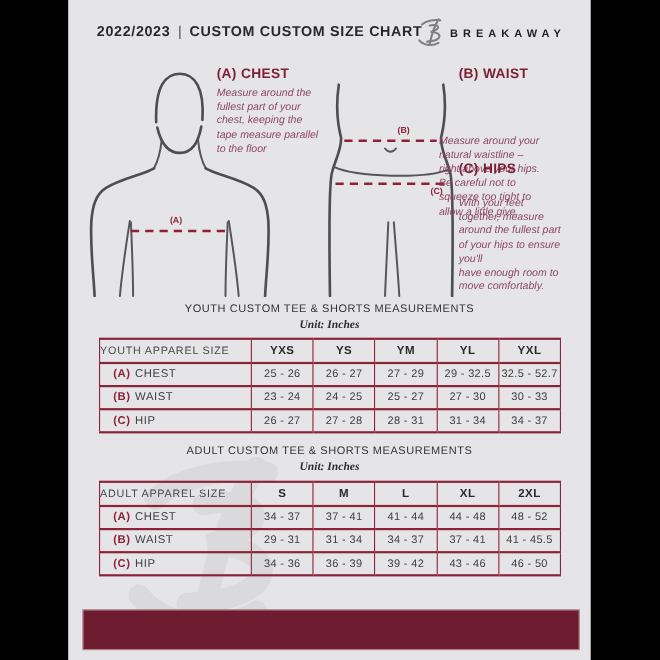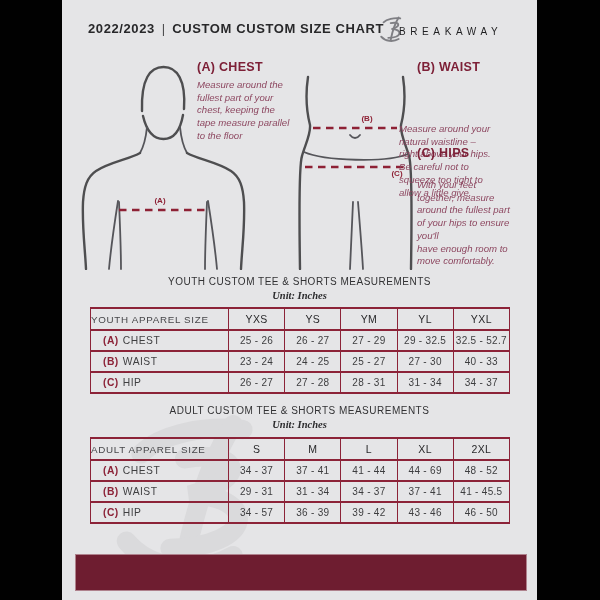--- a/index.html
+++ b/index.html
@@ -7,21 +7,21 @@
   .stage{position:relative;width:600px;height:600px;background:#010101;overflow:hidden;
          font-family:"Liberation Sans",sans-serif;}
   .page{position:absolute;left:62px;top:0;width:475px;height:600px;background:#e5e5e7;overflow:hidden;}
 
   
   .header-row{position:absolute;left:26px;top:21px;display:flex;align-items:center;z-index:1;}
   .season,.chart-title{font-size:13px;font-weight:bold;letter-spacing:0.6px;color:#28282a;text-align:right;}
   .sep{font-size:13px;color:#4a4a4c;padding:0 7px;font-weight:normal;}
   .logo-icon{position:absolute;left:316px;top:16px;z-index:1;}
   .logo-icon use{stroke:#7f7f84;stroke-width:2.4;fill:none;stroke-linecap:round;}
-  .brand{position:absolute;left:337px;top:26px;font-size:10px;font-weight:normal;
+  .brand{position:absolute;left:347px;top:26px;font-size:10px;font-weight:bold;
          letter-spacing:4.6px;color:#1f1f21;z-index:1;}
 
   
   .figures{position:absolute;left:0;top:55px;z-index:1;}
   .fig-line{fill:none;stroke:#4e4e50;stroke-width:2.4;stroke-linecap:round;}
   .fig-thin{fill:none;stroke:#55555a;stroke-width:1.8;stroke-linecap:round;}
   .dash{fill:none;stroke:#8e2135;stroke-width:2.4;stroke-dasharray:7.5 5.5;}
   .marker{position:absolute;width:24px;text-align:center;font-size:8px;font-weight:bold;
           color:#8e2135;z-index:1;}
 
@@ -38,21 +38,21 @@
             font-style:italic;font-weight:bold;color:#2c2c2e;z-index:1;font-family:Liberation Serif, serif;}
 
   
   .size-table{position:absolute;left:28px;border-collapse:collapse;table-layout:fixed;
               width:420px;z-index:1;}
   .size-table th,.size-table td{border:1px solid #8c2338;border-top-width:2px;
               border-bottom-width:2px;padding:0;text-align:center;vertical-align:middle;}
   .size-table tr{height:21px;}
   .size-table tr.head-row{height:22px;}
   .col-label{width:138px;}
-  .size-table th{font-size:10.5px;font-weight:normal;letter-spacing:0.4px;color:#29292b;text-align:center;}
+  .size-table th{font-size:10.5px;font-weight:bold;letter-spacing:0.4px;color:#29292b;text-align:center;}
   .size-table th.col-label{font-size:9.8px;font-weight:normal;letter-spacing:0.7px;
               color:#47474a;text-align:left;padding-left:0;}
   .size-table td{font-size:10px;color:#3d3d3f;letter-spacing:0.3px;}
   .size-table td.col-label{font-size:10.3px;color:#3f3f41;letter-spacing:0.5px;
               text-align:left;padding-left:12px;}
   .ltr{color:#8c2338;font-weight:bold;margin-right:4px;}
 
   
   .watermark{position:absolute;left:45px;top:415px;z-index:0;}
   .watermark use{stroke:#dadadc;stroke-width:4;fill:none;stroke-linecap:round;}
@@ -158,21 +158,21 @@
         <td>27 - 29</td>
         <td>29 - 32.5</td>
         <td>32.5 - 52.7</td>
       </tr>
       <tr>
         <td class="col-label"><span class="ltr">(B)</span><span>WAIST</span></td>
         <td>23 - 24</td>
         <td>24 - 25</td>
         <td>25 - 27</td>
         <td>27 - 30</td>
-        <td>40 - 33</td>
+        <td>30 - 33</td>
       </tr>
       <tr>
         <td class="col-label"><span class="ltr">(C)</span><span>HIP</span></td>
         <td>26 - 27</td>
         <td>27 - 28</td>
         <td>28 - 31</td>
         <td>31 - 34</td>
         <td>34 - 37</td>
       </tr>
     </tbody>
@@ -189,34 +189,34 @@
         <th>M</th>
         <th>L</th>
         <th>XL</th>
         <th>2XL</th>
       </tr>
       <tr>
         <td class="col-label"><span class="ltr">(A)</span><span>CHEST</span></td>
         <td>34 - 37</td>
         <td>37 - 41</td>
         <td>41 - 44</td>
-        <td>44 - 69</td>
+        <td>44 - 48</td>
         <td>48 - 52</td>
       </tr>
       <tr>
         <td class="col-label"><span class="ltr">(B)</span><span>WAIST</span></td>
         <td>29 - 31</td>
         <td>31 - 34</td>
         <td>34 - 37</td>
         <td>37 - 41</td>
         <td>41 - 45.5</td>
       </tr>
       <tr>
         <td class="col-label"><span class="ltr">(C)</span><span>HIP</span></td>
-        <td>34 - 57</td>
+        <td>34 - 36</td>
         <td>36 - 39</td>
         <td>39 - 42</td>
         <td>43 - 46</td>
         <td>46 - 50</td>
       </tr>
     </tbody>
       </table>
 
     <div class="footer-bar"></div>
   </div>

